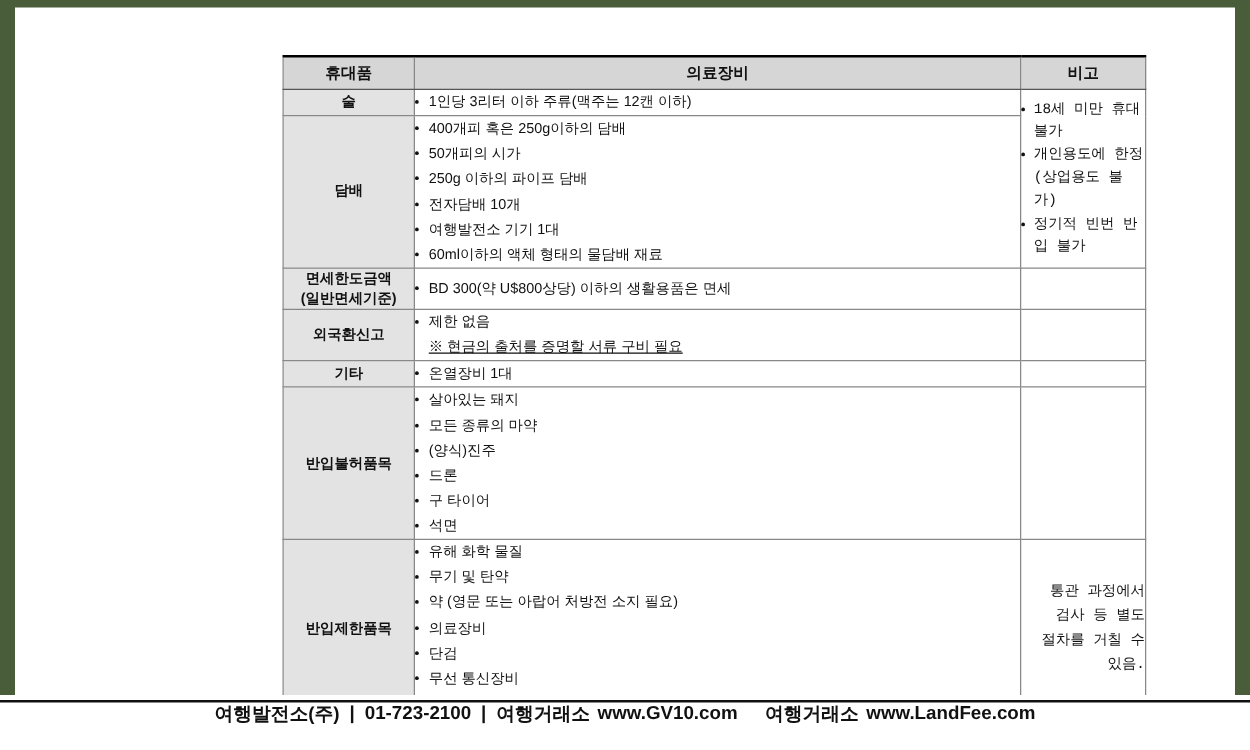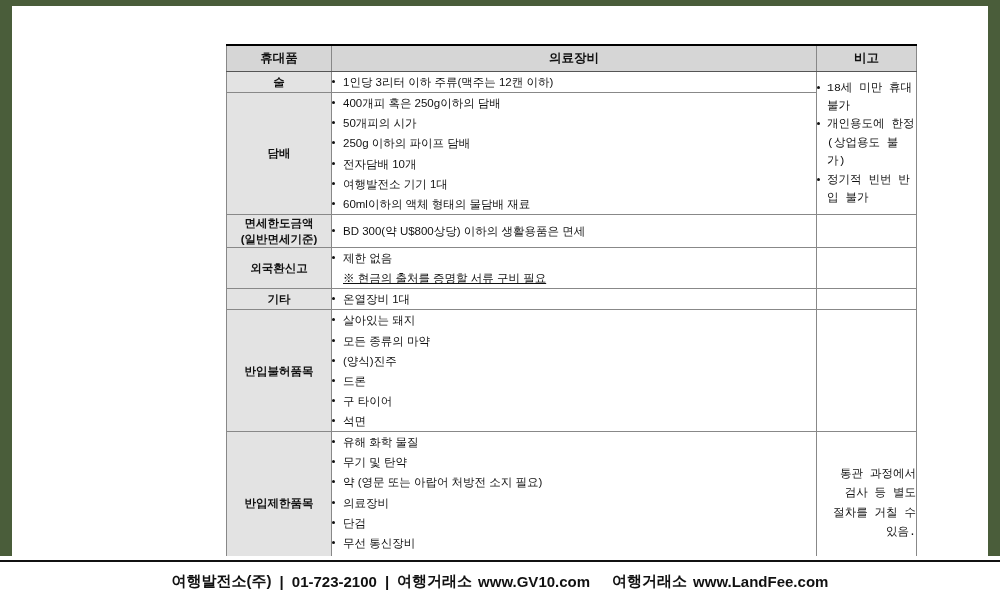--- a/index.html
+++ b/index.html
@@ -159,21 +159,21 @@
   }
   .footer {
     position: absolute;
     left: 0;
     bottom: 0;
     width: 1000px;
     height: 38px;
     background: #ffffff;
     border-top: 2px solid #111111;
     display: flex;
-    align-items: center;
+    align-items: flex-start;
     justify-content: center;
     gap: 6px;
     font-size: 15px;
     font-weight: bold;
     color: #111111;
   }
   .footer .sep {
     color: #111111;
     padding: 0 2px;
   }

